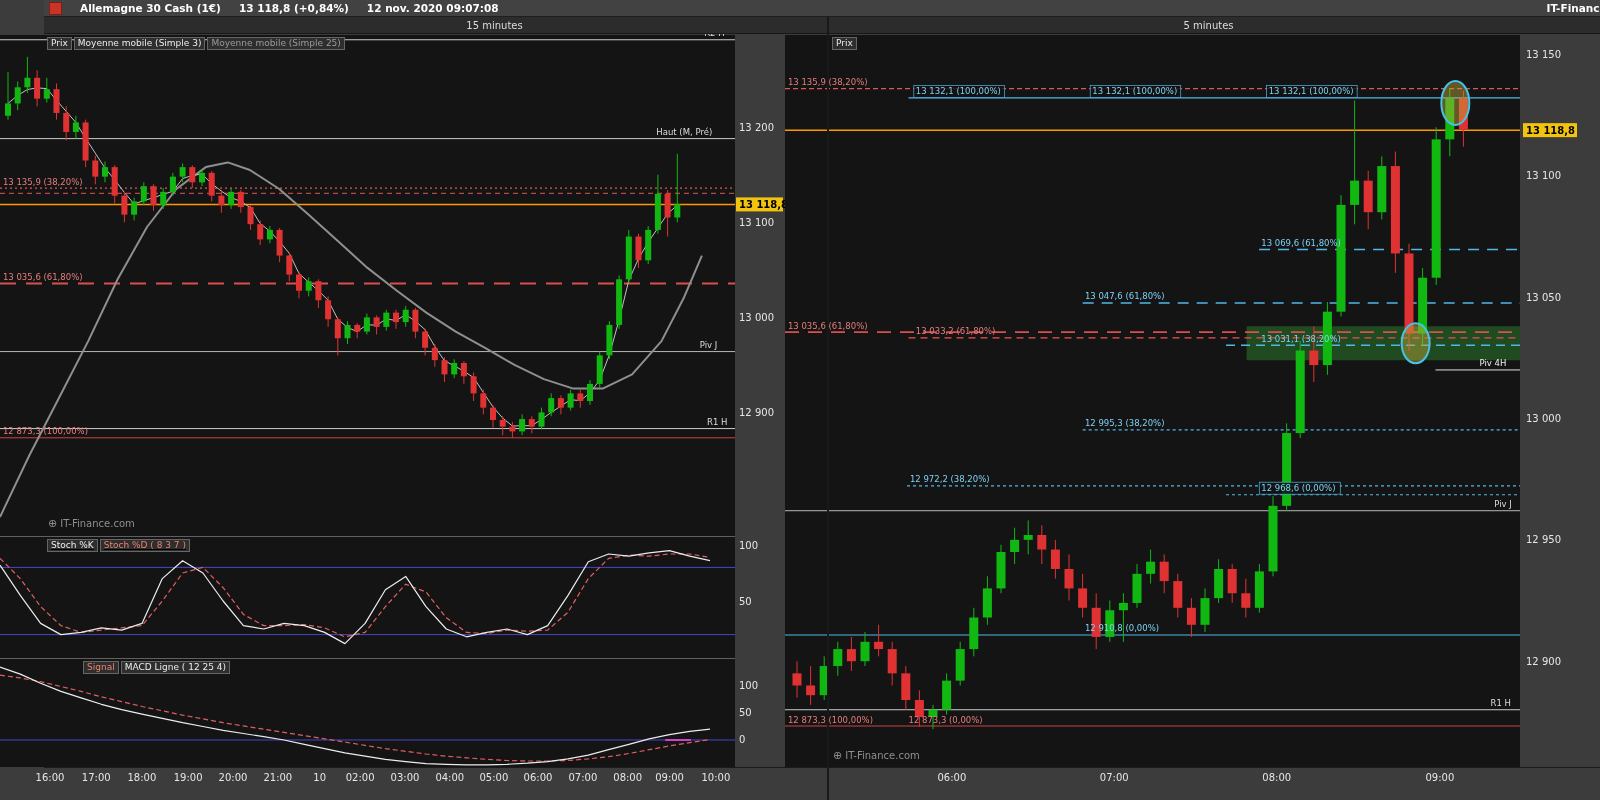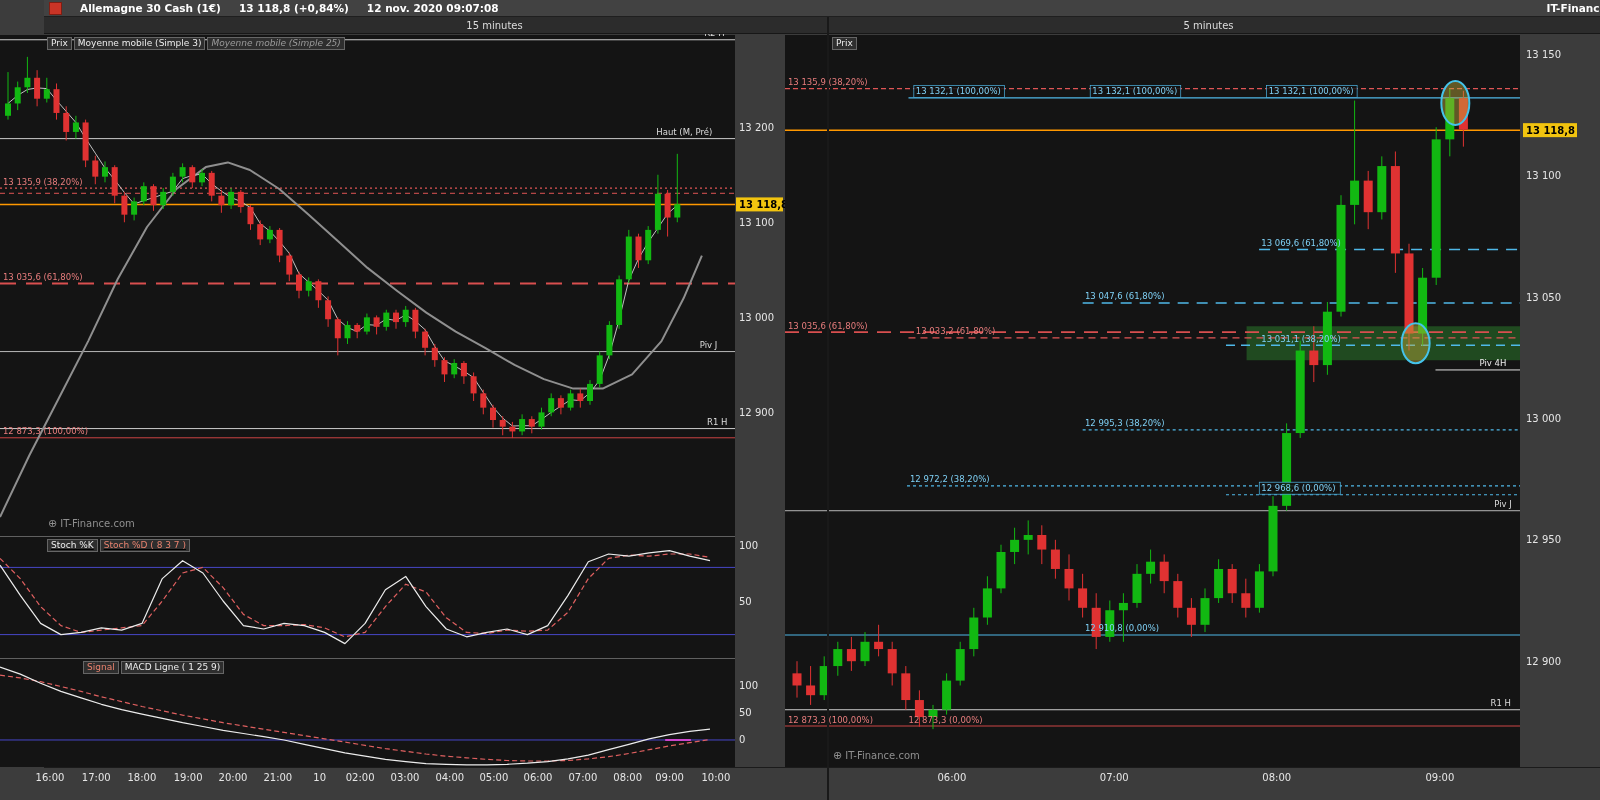--- a/index.html
+++ b/index.html
@@ -8,21 +8,21 @@
   svg text{font-family:"DejaVu Sans","Liberation Sans",sans-serif;}
   .overlay{position:absolute;z-index:2;margin-left:44px;}
   #topbar{left:0;top:0;width:1600px;height:17px;background:#424242;border-bottom:1px solid #1f1f1f;display:flex;align-items:center;gap:18px;padding:0 5px;color:#fff;font-size:10.5px;font-weight:bold;white-space:nowrap;box-sizing:border-box;}
   #appicon{width:11px;height:11px;background:#c93426;border:1px solid #7e1d12;display:inline-block;flex:none;}
   #brand{margin-left:auto;padding-right:4px;}
   .tabbar{top:17px;height:17px;background:#2c2c2c;color:#dcdcdc;font-size:10px;display:flex;align-items:center;justify-content:center;border-bottom:1px solid #171717;box-sizing:border-box;}
   #tab-left{left:0;width:901px;}
   #tab-right{left:757px;width:815px;}
   .legend{display:flex;gap:2px;}
   .chip{background:#2e2e2e;border:1px solid #666;color:#ececec;font-size:9px;line-height:11px;padding:0 3px;white-space:nowrap;}
-  .chip.dim{color:#9b9b9b;font-style:italic;}
+  .chip.dim{color:#9b9b9b;}
   .chip.red{color:#e8826e;}
   #legend-left{left:3px;top:37px;}
   #legend-right{left:788px;top:37px;}
   #legend-stoch{left:3px;top:539px;text-decoration:underline;}
   #legend-macd{left:3px;top:661px;padding-left:36px;}
   .watermark{color:#8f8f8f;font-size:10px;display:flex;align-items:center;gap:3px;}
   .wm-icon{font-size:11px;}
   #wm-left{left:4px;top:517px;}
   #wm-right{left:789px;top:749px;}
   #vdivider{left:783px;top:17px;width:2px;height:783px;background:#191919;}
@@ -424,21 +424,21 @@
 </div>
 <div id="legend-right" class="overlay legend">
   <span class="chip">Prix</span>
 </div>
 <div id="legend-stoch" class="overlay legend">
   <span class="chip">Stoch %K</span>
   <span class="chip red">Stoch %D ( 8 3 7 )</span>
 </div>
 <div id="legend-macd" class="overlay legend">
   <span class="chip red">Signal</span>
-  <span class="chip">MACD Ligne ( 1 25 9)</span>
+  <span class="chip">MACD Ligne ( 12 25 4)</span>
 </div>
 
 <div id="wm-left" class="overlay watermark">
   <span class="wm-icon">⊕</span>
   <span>IT-Finance.com</span>
 </div>
 <div id="wm-right" class="overlay watermark">
   <span class="wm-icon">⊕</span>
   <span>IT-Finance.com</span>
 </div>

